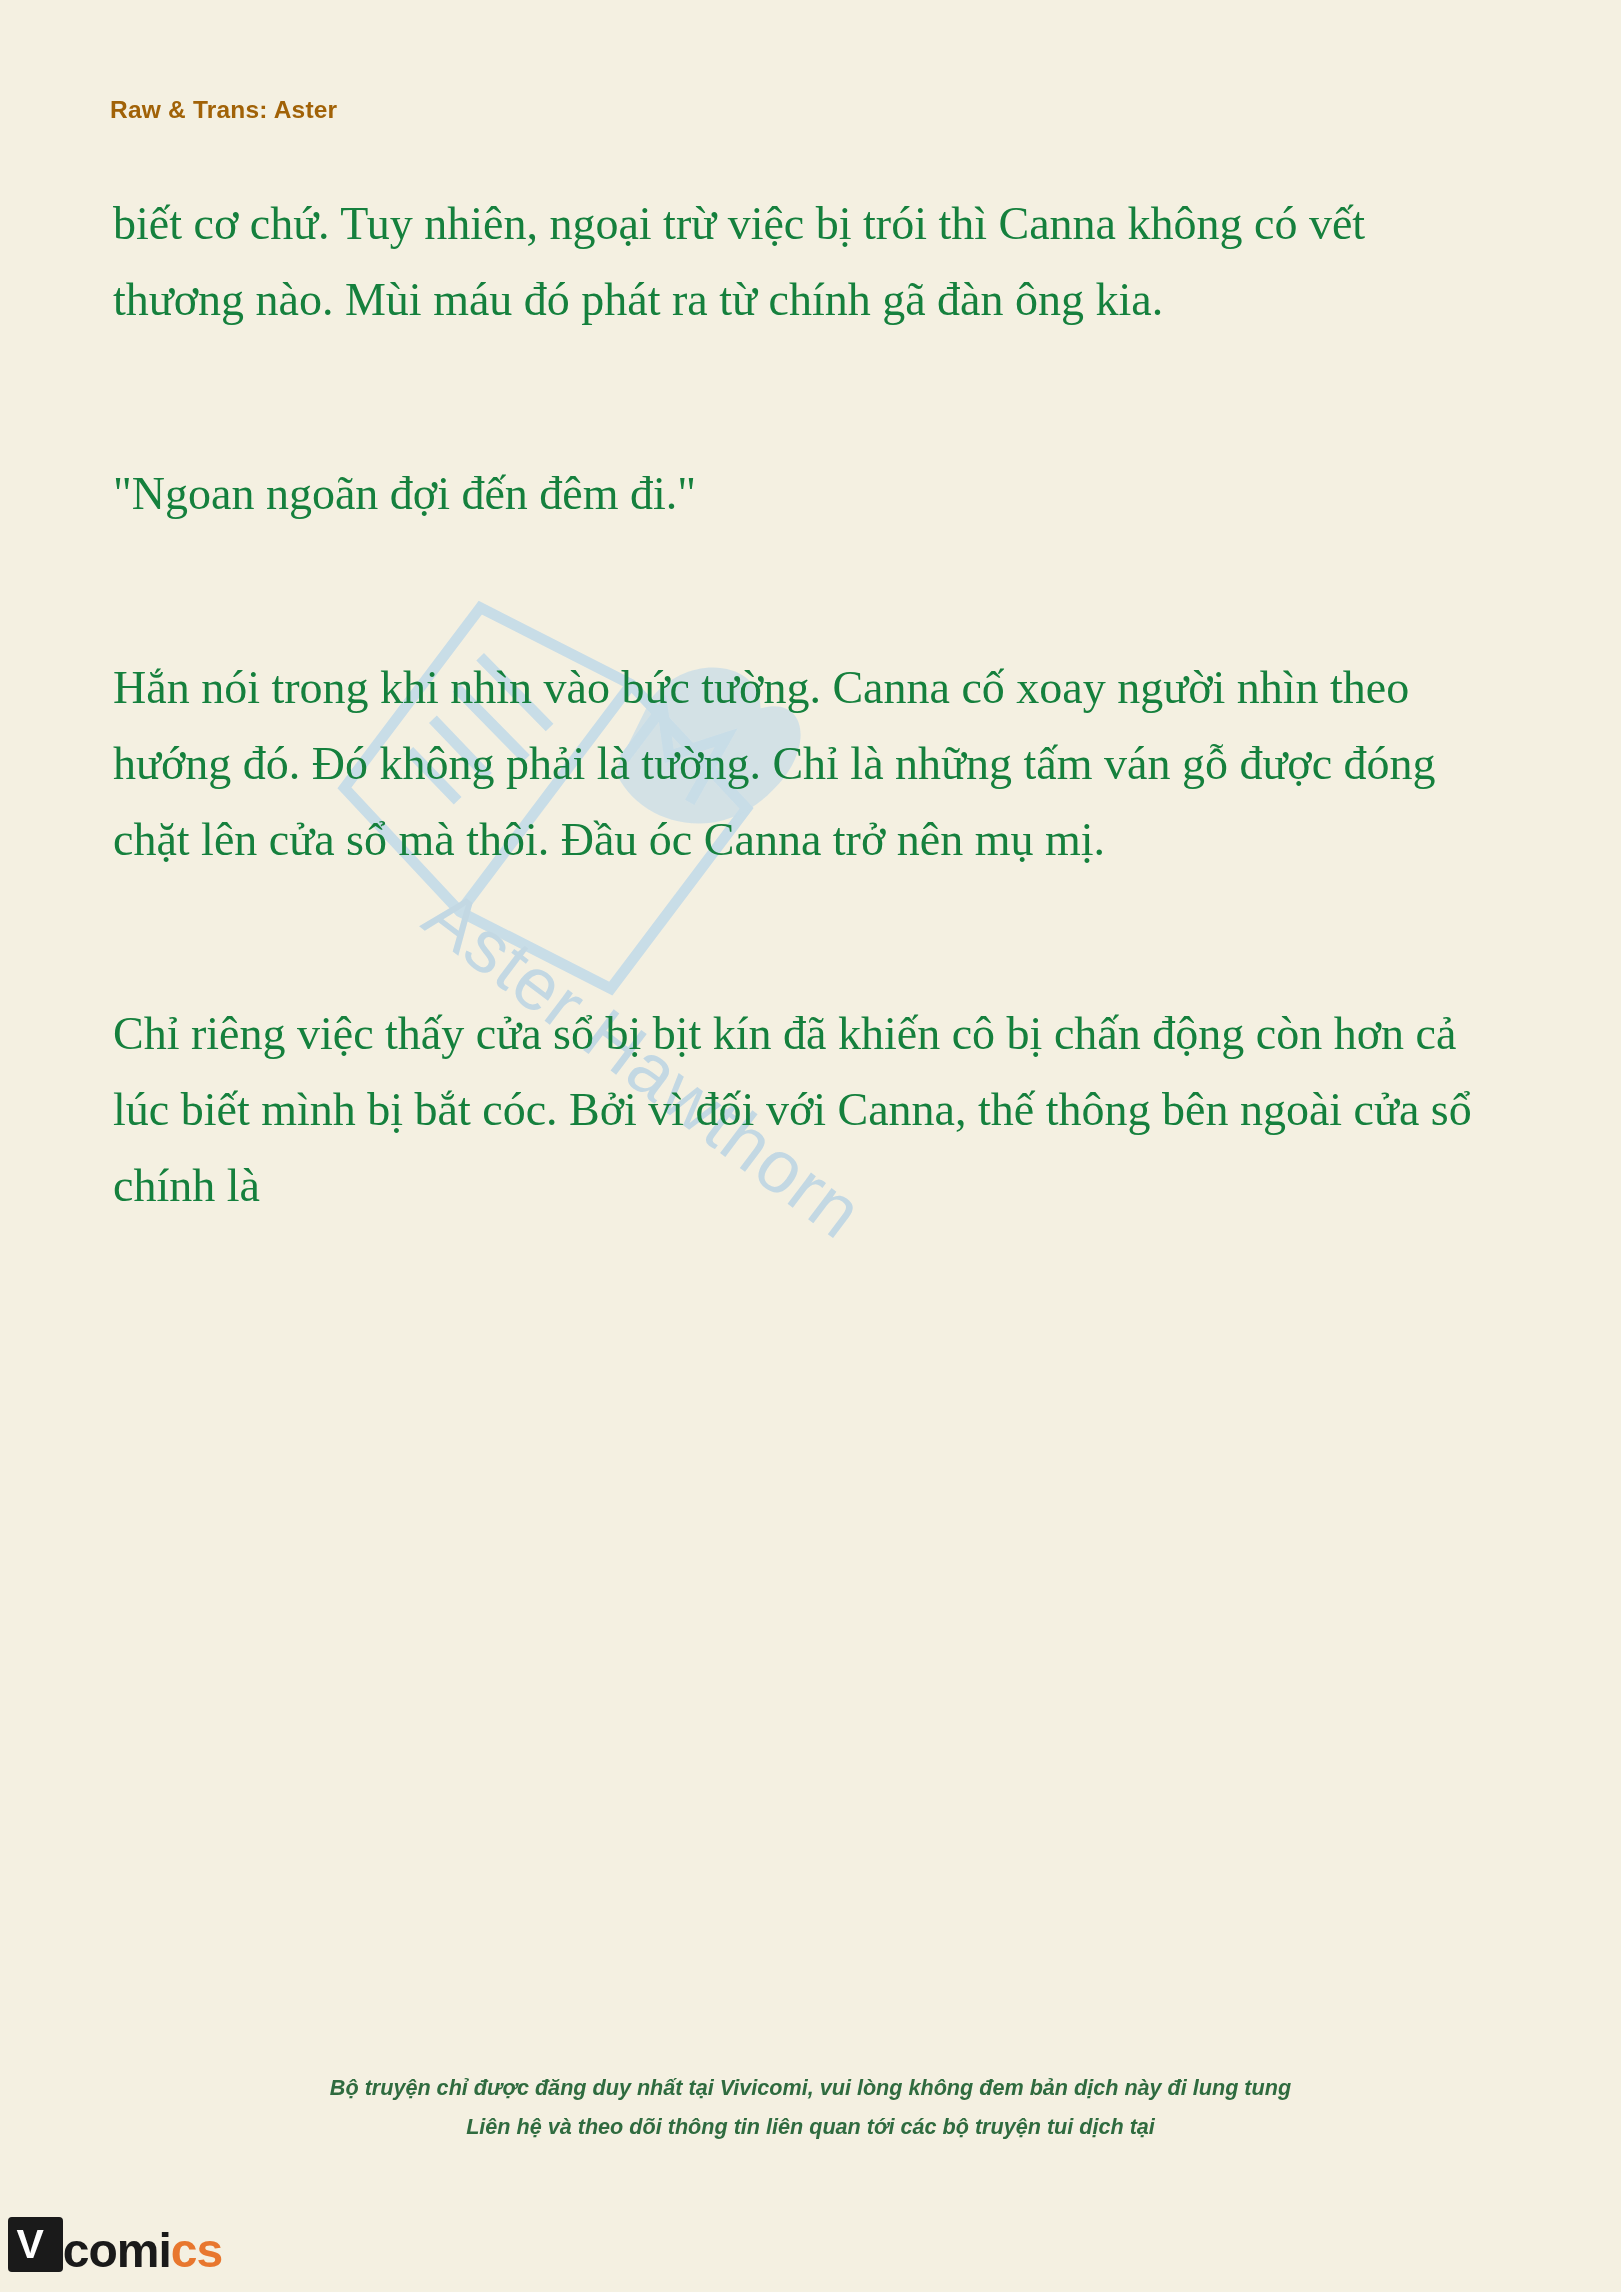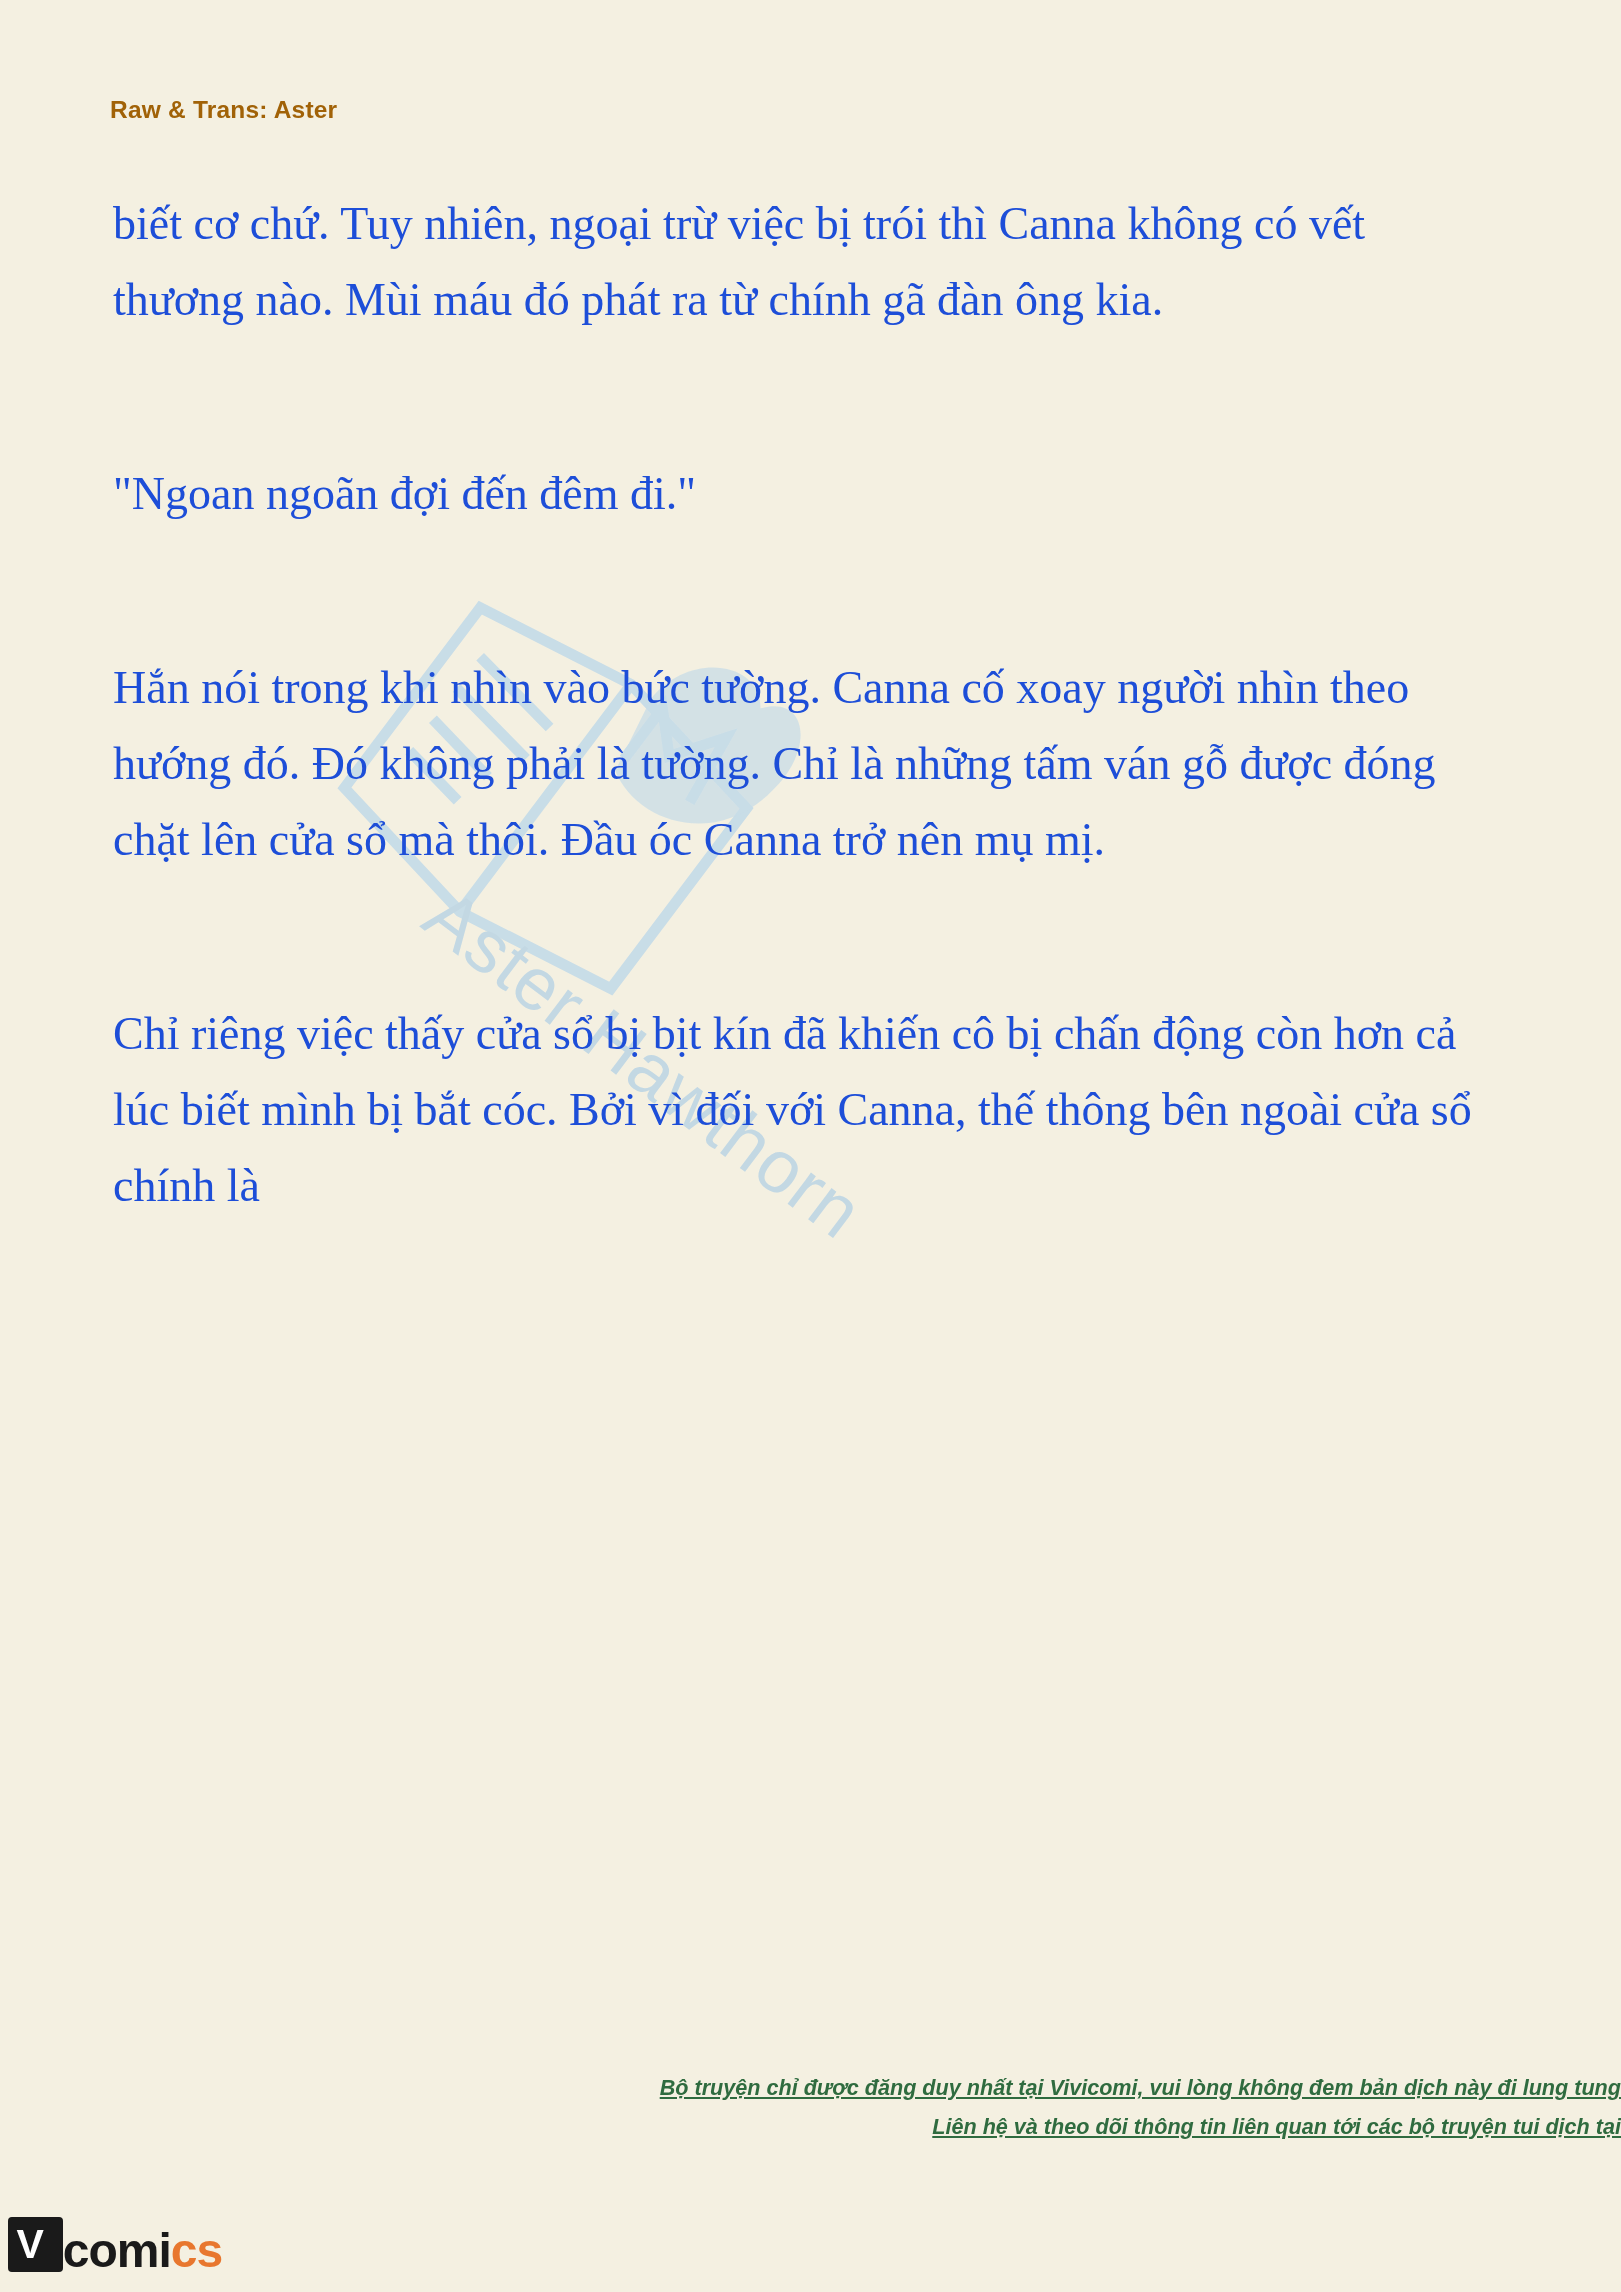--- a/index.html
+++ b/index.html
@@ -66,45 +66,44 @@
 
   
   .body-text {
     position: absolute;
     left: 113px;
     top: 186px;
     width: 1392px;
     font-family: "Liberation Serif", serif;
     font-size: 46px;
     line-height: 76px;
-    color: #1d4ed8;
+    color: #15803d;
     z-index: 3;
   }
   .para {
     margin: 0 0 76px 0;
   }
   .para.gap-big {
     margin-bottom: 118px;
   }
 
   
   .footer {
     position: absolute;
     left: 0;
     right: 0;
     bottom: 147px;
-    text-align: right;
+    text-align: center;
     font-family: "Liberation Sans", sans-serif;
     font-size: 21.6px;
     font-weight: 700;
     font-style: italic;
     color: #2f6b3f;
     line-height: 39px;
     z-index: 3;
-    text-decoration: underline;
   }
   .footer div { white-space: nowrap; }
 
   
   .brand {
     position: absolute;
     left: 7.8px;
     bottom: 5.9px;
     width: 245px;
     height: 84px;

